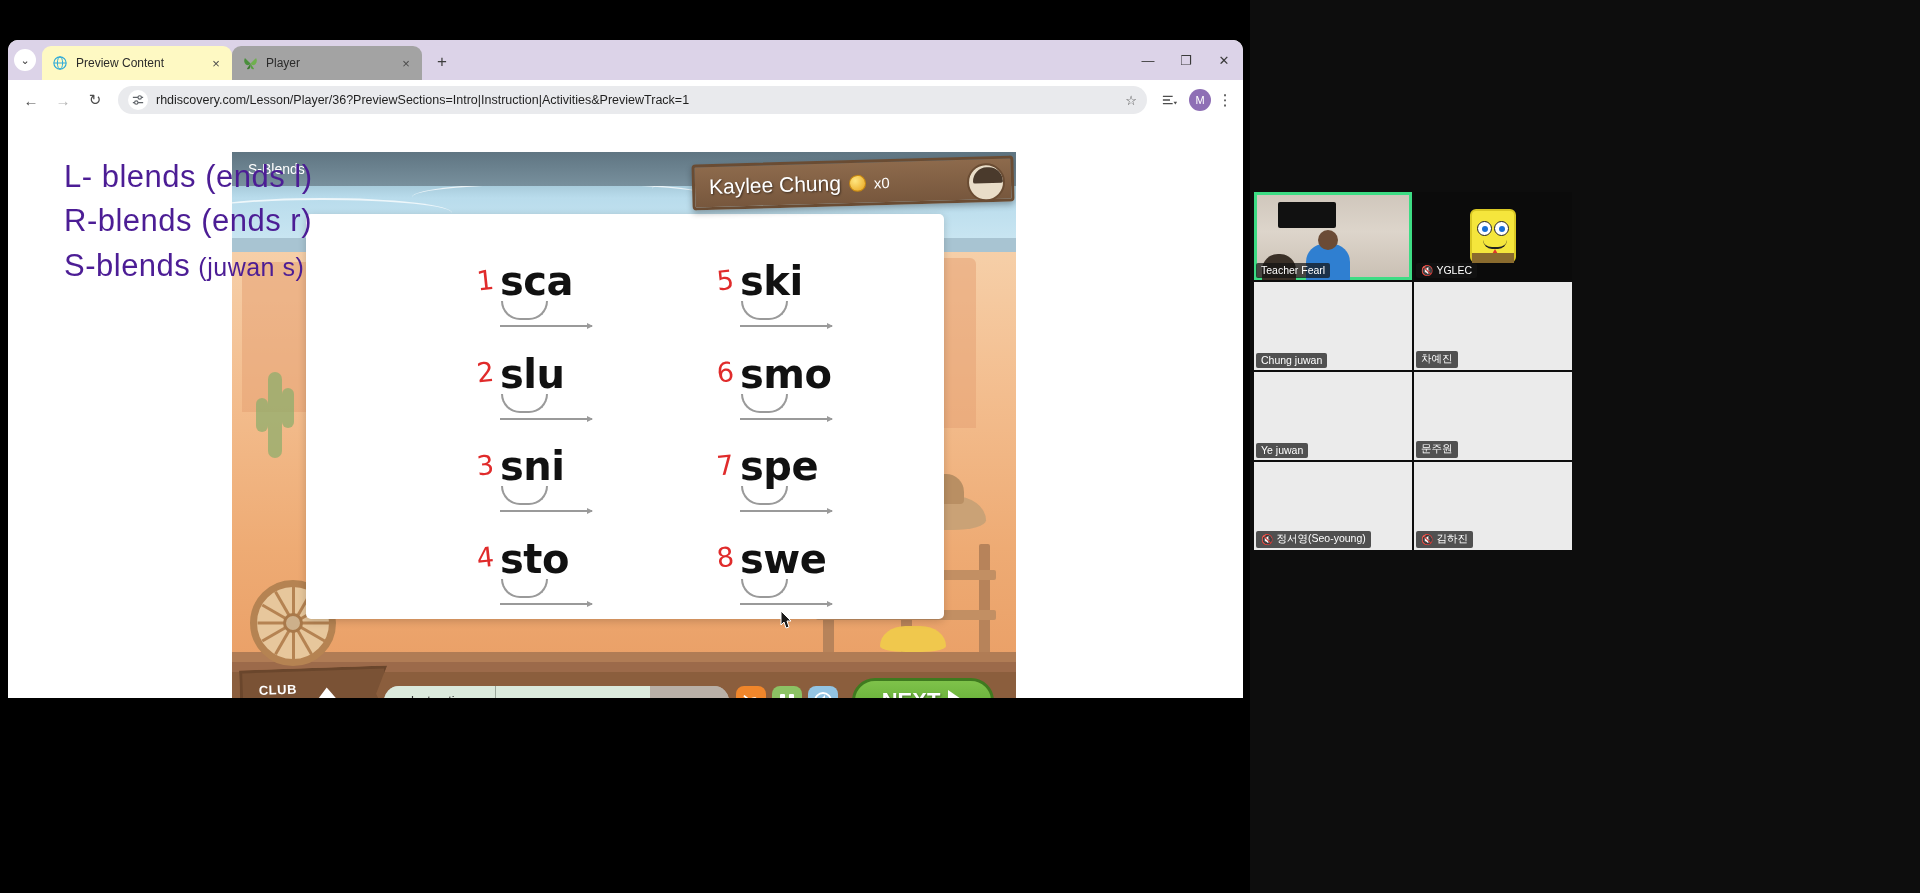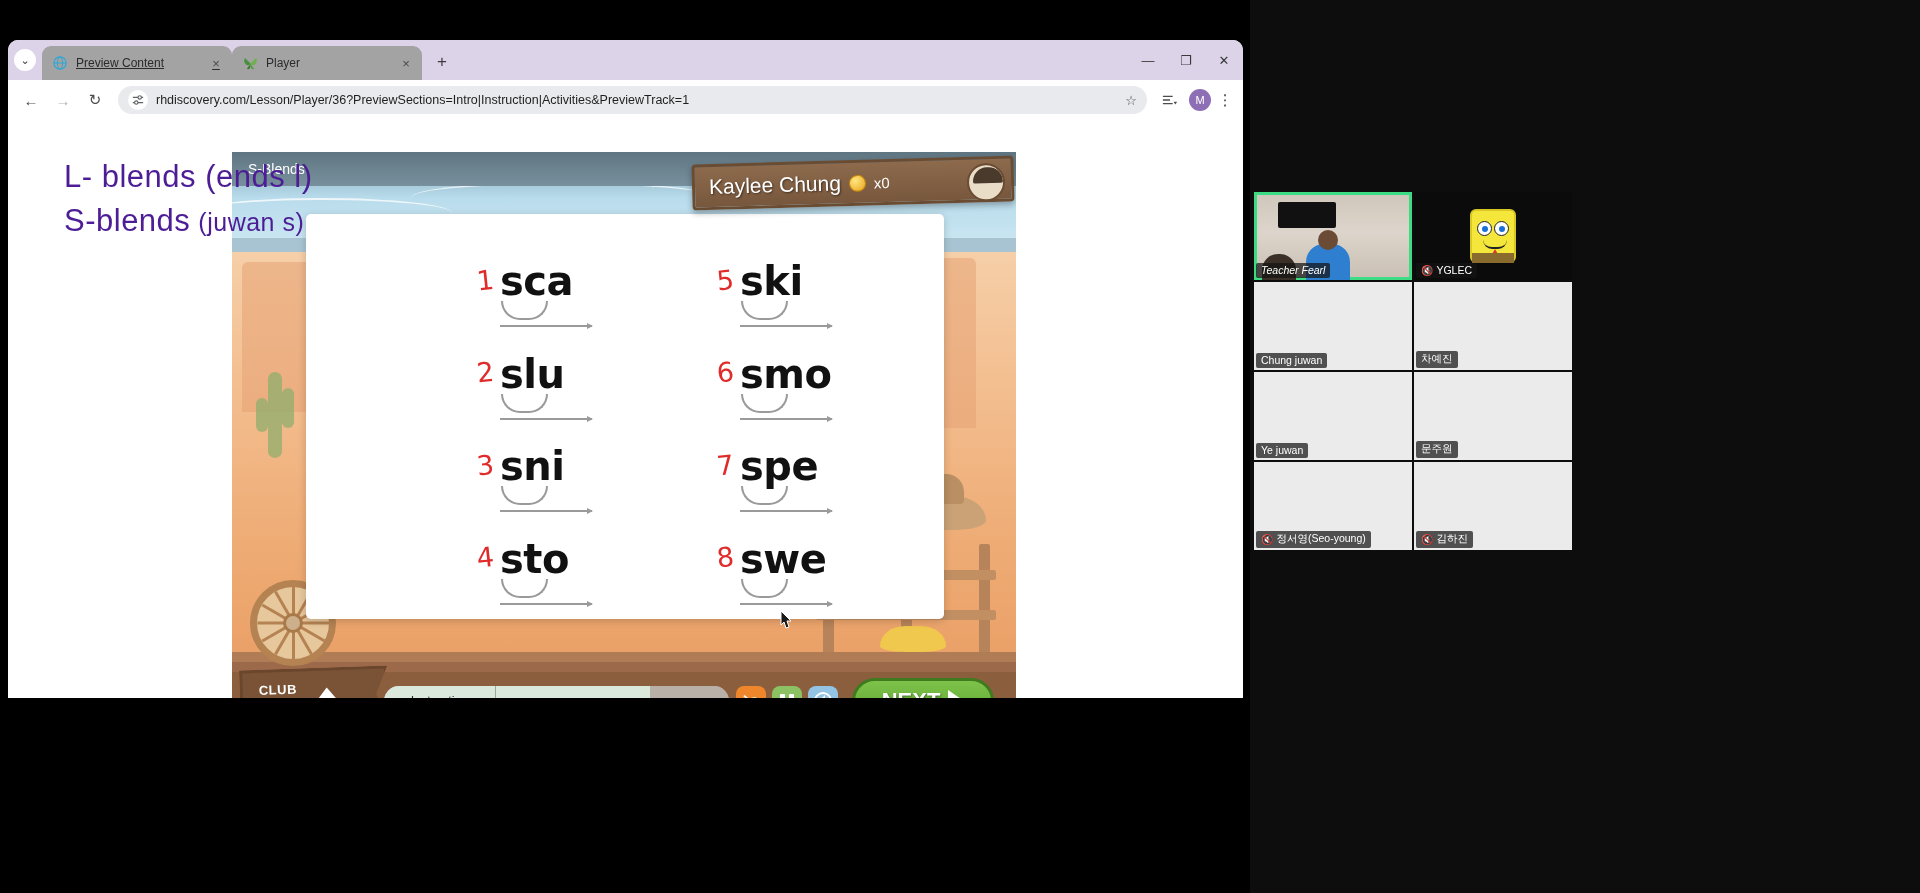--- a/index.html
+++ b/index.html
@@ -34,21 +34,21 @@
   }
   .tab {
     height: 34px; width: 190px;
     display: flex; align-items: center;
     padding: 0 8px 0 10px;
     border-radius: 9px 9px 0 0;
     font-size: 12px; color: #2b2b2b;
     position: relative;
   }
   .tab.active { background: #a3a3a3; }
-  .tab.inactive { background: #a3a3a3; text-decoration: underline; }
+  .tab.inactive { background: #fef9c3; }
   .tab-favicon {
     width: 16px; height: 16px; margin-right: 8px;
     flex: 0 0 16px;
     display:flex;align-items:center;justify-content:center;
   }
   .tab-title {
     flex: 1 1 auto; white-space: nowrap;
     overflow: hidden; text-overflow: ellipsis;
   }
   .tab-close {
@@ -399,21 +399,21 @@
     width: 320px; height: 360px;
     display: grid;
     grid-template-columns: 158px 158px;
     grid-template-rows: 88px 88px 88px 88px;
     gap: 2px;
   }
   .tile {
     position: relative; overflow: hidden;
     background: #e8e8e8;
   }
-  .tile.active { outline: 3px solid #3ddc84; outline-offset: -3px; font-style: italic; }
+  .tile.active { outline: 3px solid #3ddc84; outline-offset: -3px; }
   .tile-name {
     position: absolute; left: 2px; bottom: 2px;
     max-width: 96%;
     background: rgba(20,20,20,.72);
     color: #ffffff; font-size: 10.5px;
     padding: 1px 5px 2px 5px; border-radius: 2px;
     display: flex; align-items: center; gap: 3px;
     white-space: nowrap; overflow: hidden; text-overflow: ellipsis;
   }
   .mic-off {
@@ -513,20 +513,21 @@
       </div>
       <div class="avatar-m">M</div>
       <div class="kebab">⋮</div>
     </div>
   </div>
 
   <div id="page">
 
     <div id="annotations">
       <div class="ann-line">L- blends (ends l)</div>
+      <div class="ann-line">R-blends (ends r)</div>
       <div class="ann-line" id="ann-3">
         <span>S-blends</span>
         <span class="a3b">(juwan s)</span>
       </div>
     </div>
 
     <div id="stage">
 
       <div id="sky">
         <div class="cloudline" style="left:-40px;top:46px;width:260px;"></div>

